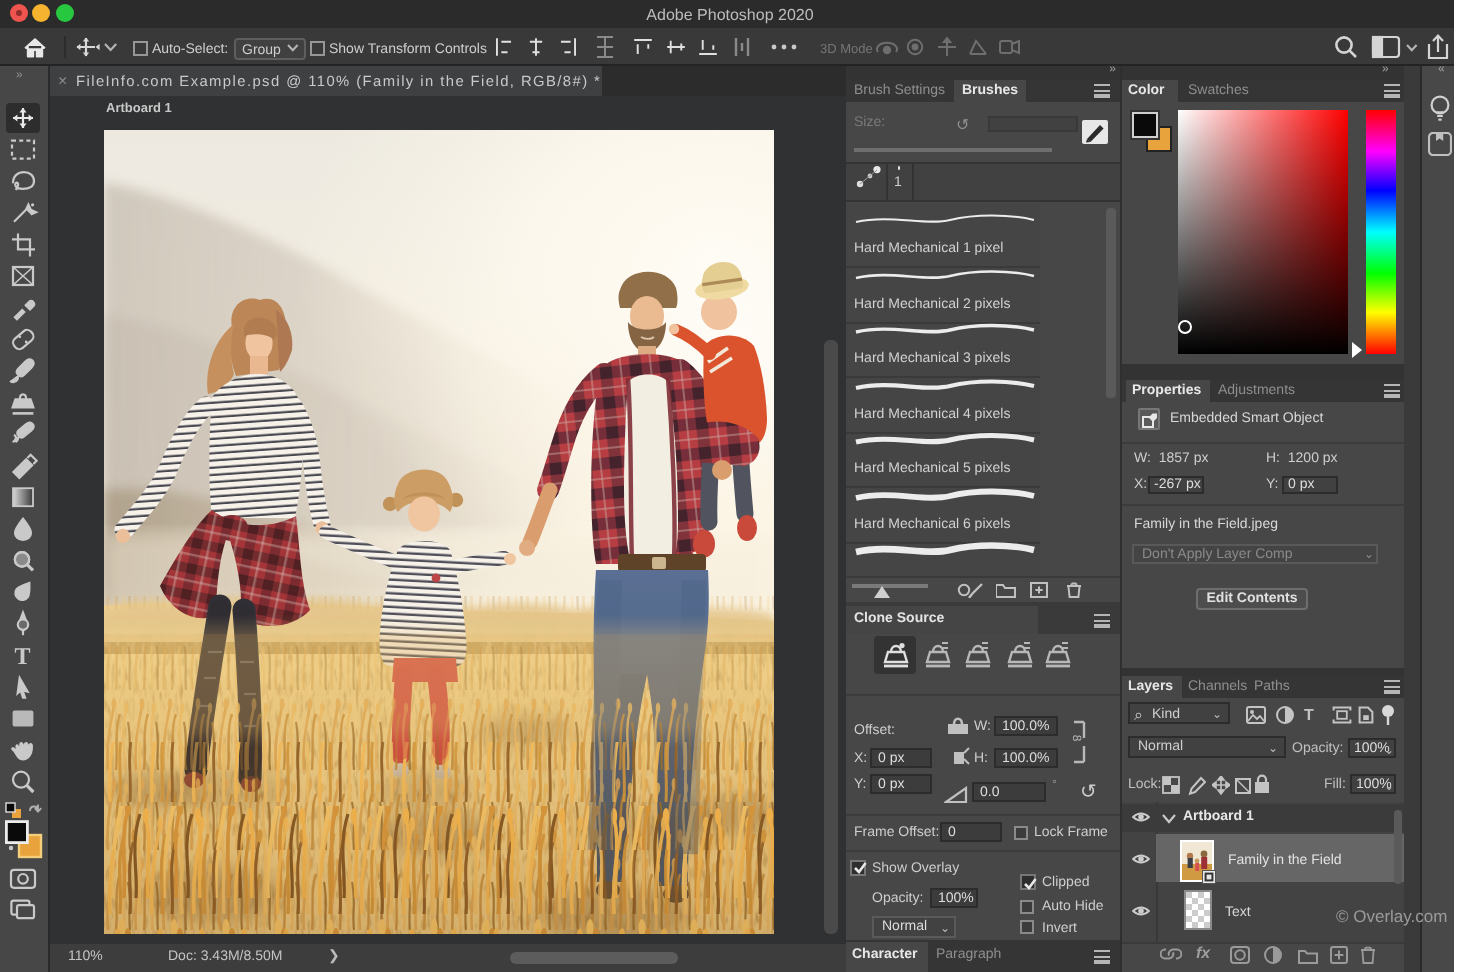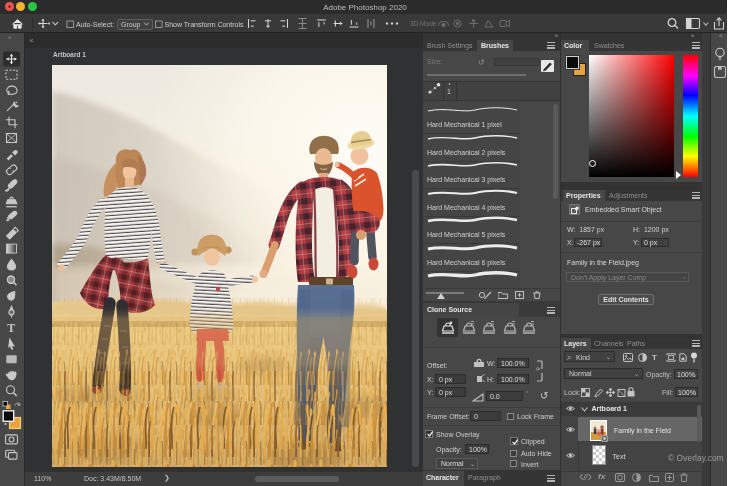--- a/index.html
+++ b/index.html
@@ -87,20 +87,21 @@
         <rect x="-6.5" y="-5" width="13" height="10" rx="1.5"></rect>
         <rect x="-6.5" y="-5" width="4.5" height="10" fill="#d4d4d4"></rect>
       </g>
   <path d="M703.5 8.5 l2.4 2.6 2.4-2.6" stroke="#b5b5b5"></path>
   <g transform="translate(719,9.5)" stroke="#d4d4d4">
         <path d="M-4.5 -1.5 v7 h9 v-7 M0 2.5 V-5.5 M-2.5 -3 L0 -5.7 L2.5 -3"></path>
       </g>
 </svg>
 
 <div class="abs" id="tabbarrow" style="left:25px;top:33px;width:398px;height:15px;background:#2c2c2c;"></div>
+<div class="abs" id="doctab" style="left:25px;top:33px;width:276px;height:15px;background:#3e4042;color:#c9c9c9;font-size:7.4px;letter-spacing:0.72px;line-height:15px;padding-left:13px;">FileInfo.com Example.psd @ 110% (Family in the Field, RGB/8#) *</div>
 <div class="abs" style="left:29px;top:37px;color:#8a8a8a;font-size:8px;line-height:7px;">×</div>
 
 <div class="abs" id="pasteboard" style="left:25px;top:48px;width:398px;height:424px;background:#2f3132;"></div>
 <div class="abs" style="left:53px;top:51px;color:#c8c8c8;font-size:6.5px;font-weight:bold;">Artboard 1</div>
 
 <div class="abs" id="photo" style="left:52px;top:65px;width:335px;height:402px;background:#f2ead9;">
 <svg width="335" height="402" viewBox="0 0 335 402">
 <defs>
   <linearGradient id="sky" x1="0" y1="0" x2="0" y2="1">
     <stop offset="0" stop-color="#ece9e2"></stop>

